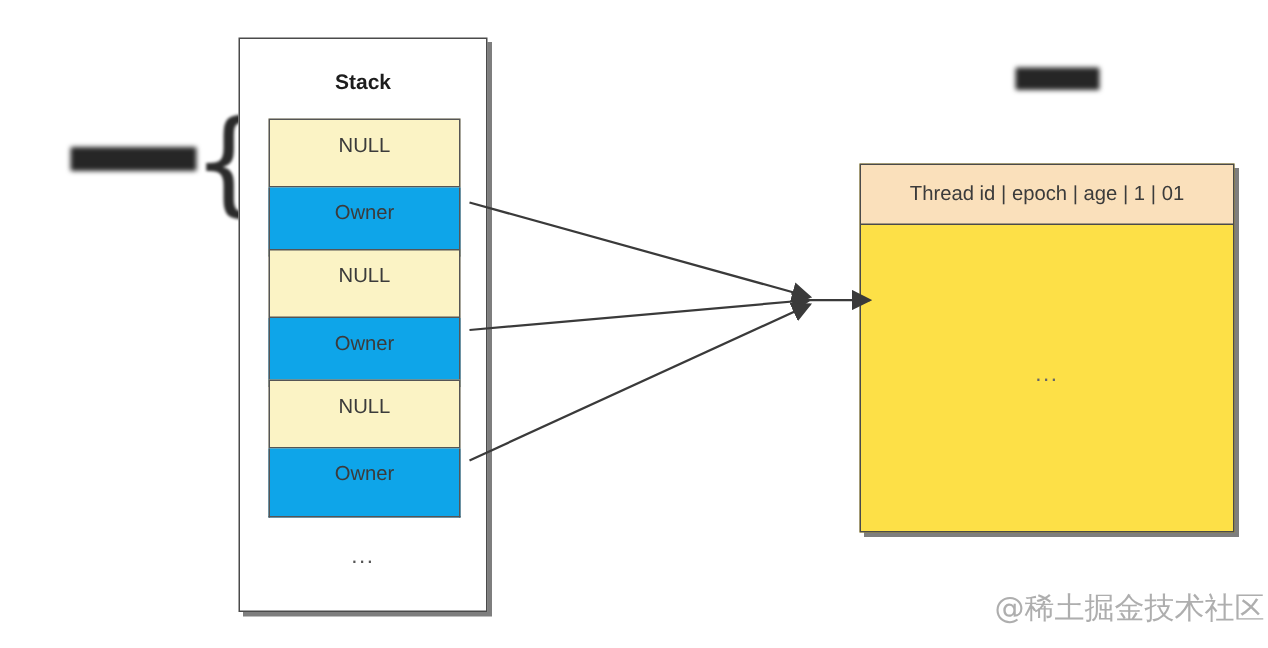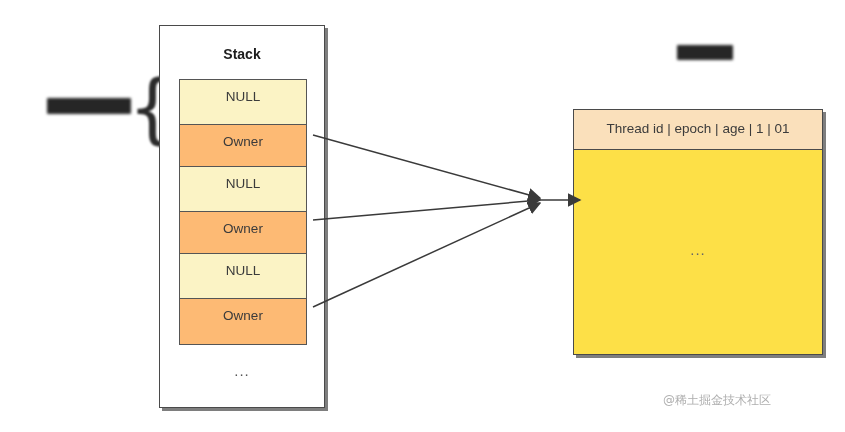--- a/index.html
+++ b/index.html
@@ -82,21 +82,21 @@
     text-align: center;
     font-size: 13.5px;
     color: #3b3b3b;
     border: 1.4px solid #555555;
   }
   .cell.null-cell {
     background: #fbf3c5;
     border-bottom-width: 1.2px;
   }
   .cell.owner-cell {
-    background: #fdba74;
+    background: #0ea5e9;
     border-top: none;
   }
 
   #stack-ellipsis {
     position: absolute;
     left: 0;
     top: 336px;
     width: 100%;
     text-align: center;
     font-size: 15px;
@@ -157,21 +157,21 @@
     width: 845px;
     height: 432px;
     pointer-events: none;
   }
 
   
   #watermark {
     position: absolute;
     left: 663px;
     top: 392px;
-    font-size: 12px;
+    font-size: 20px;
     color: rgba(160,160,160,0.85);
     font-family: "DejaVu Sans", sans-serif;
     white-space: nowrap;
     user-select: none;
     text-align: center;
   }
 </style>
 </head>
 <body>
 

